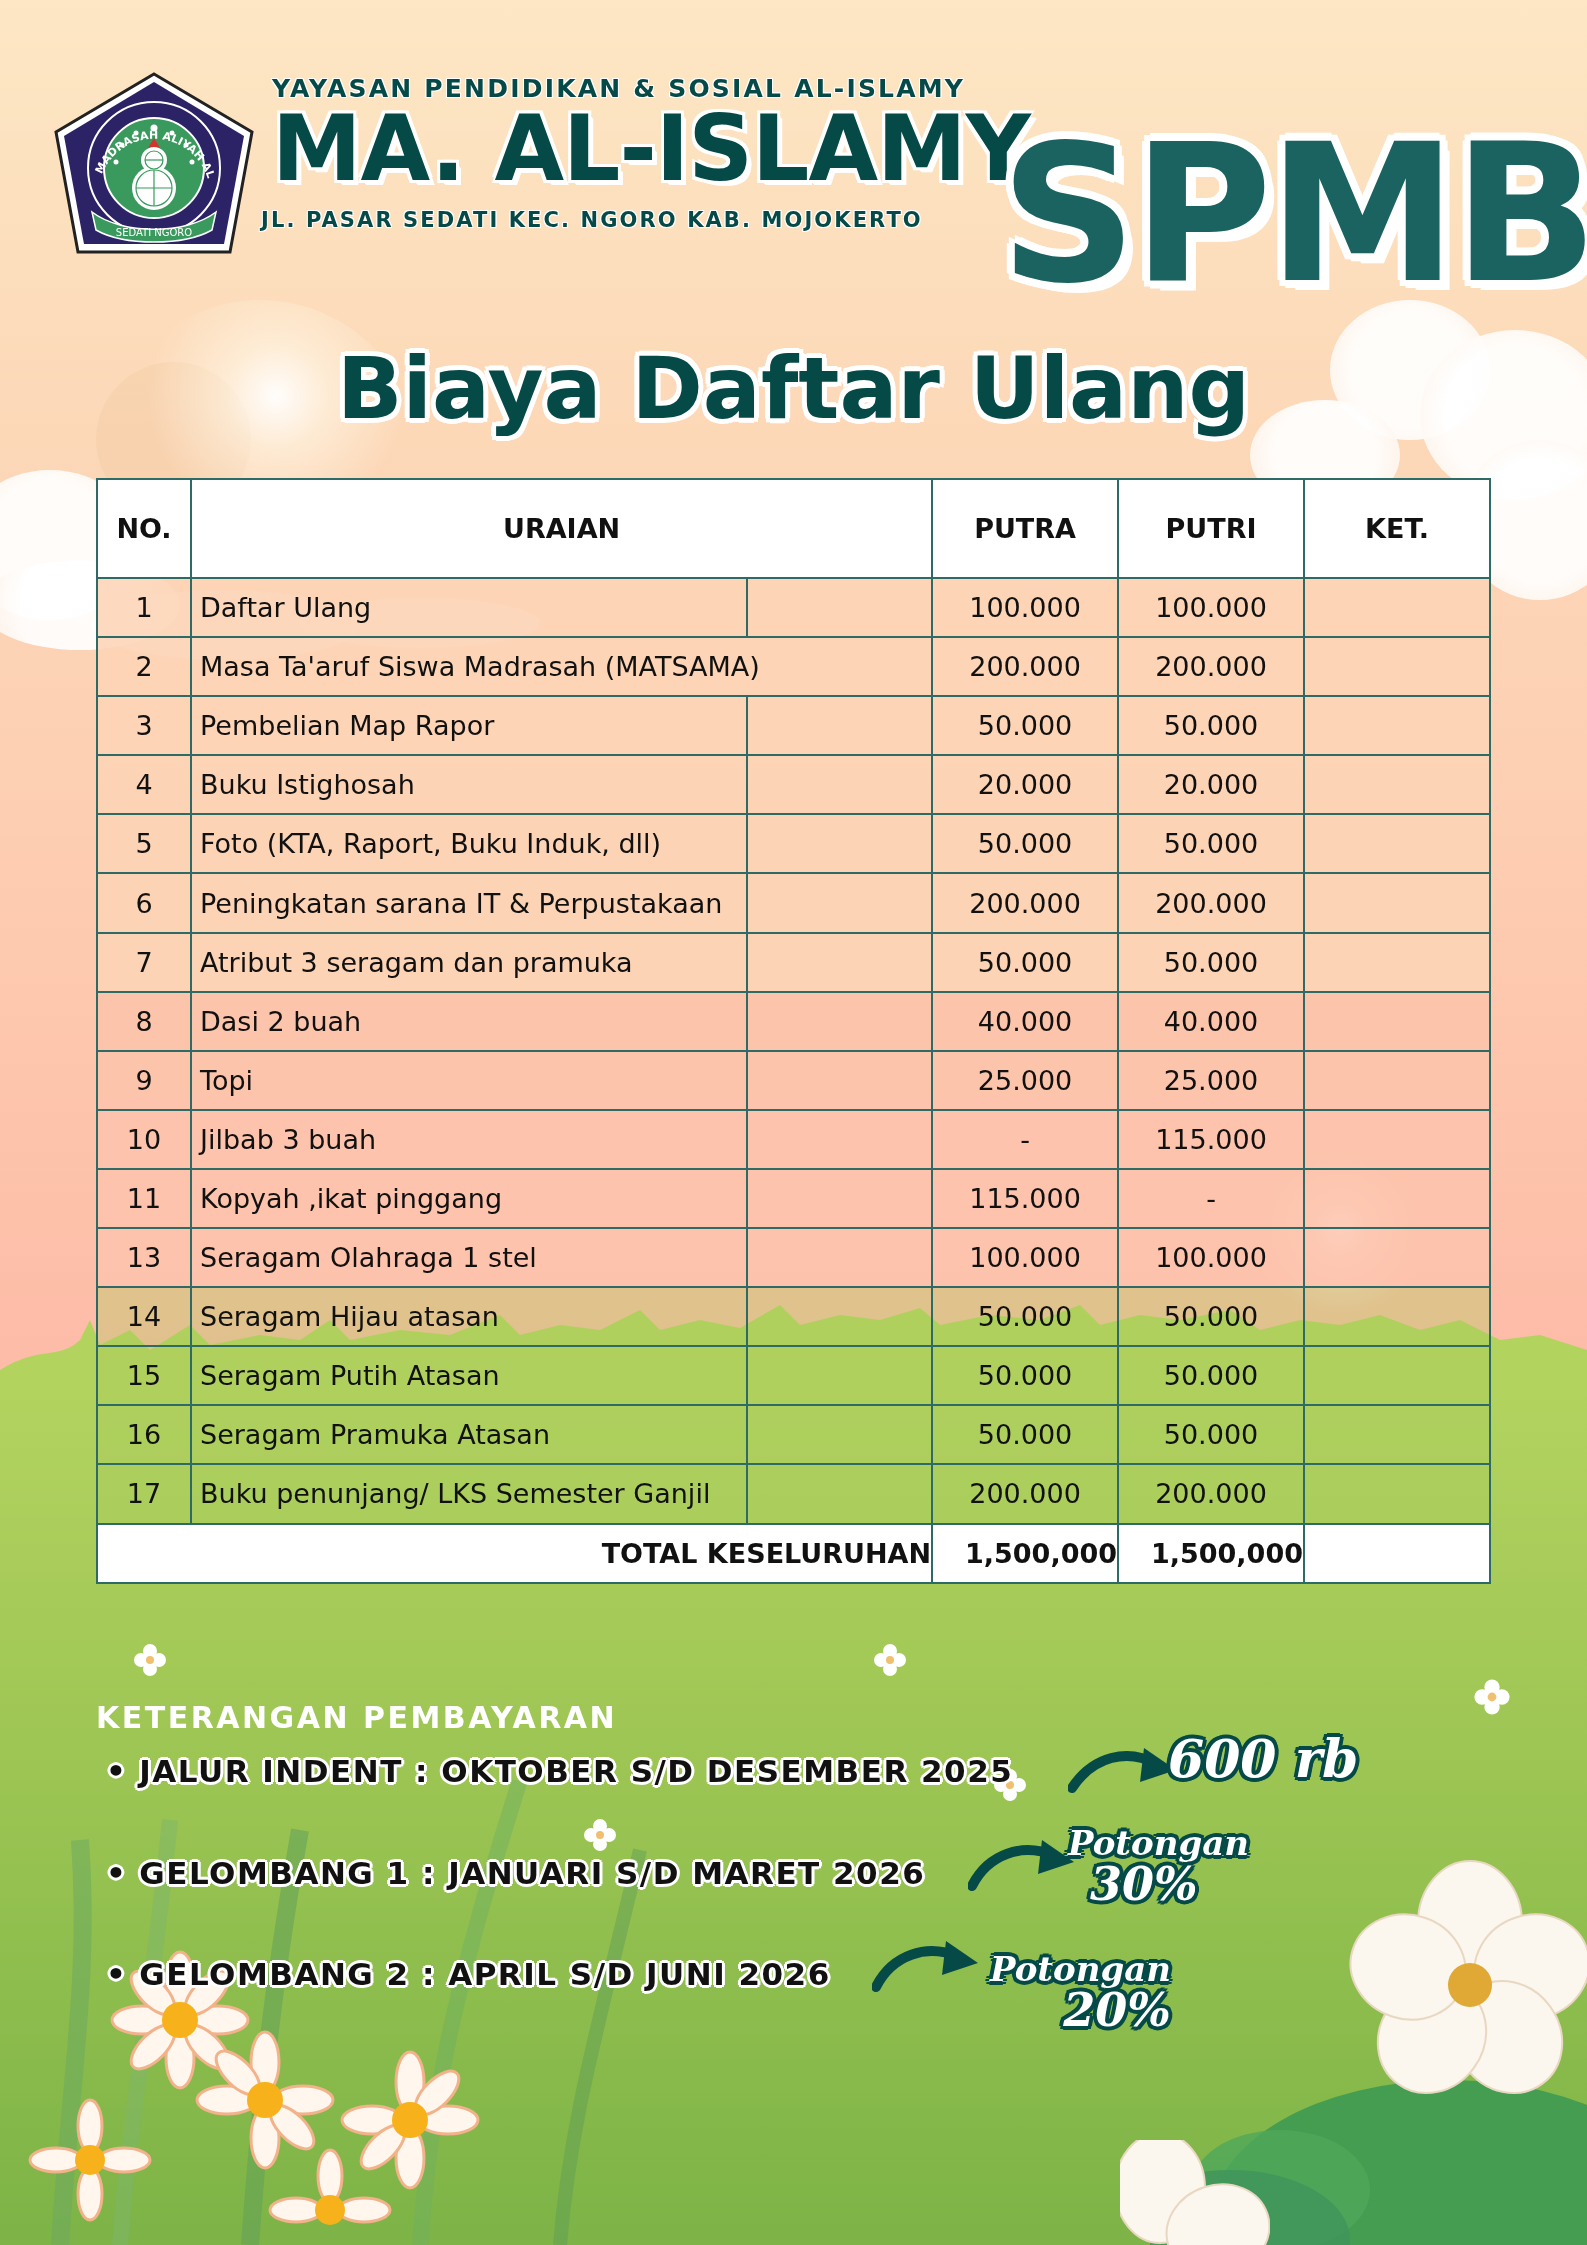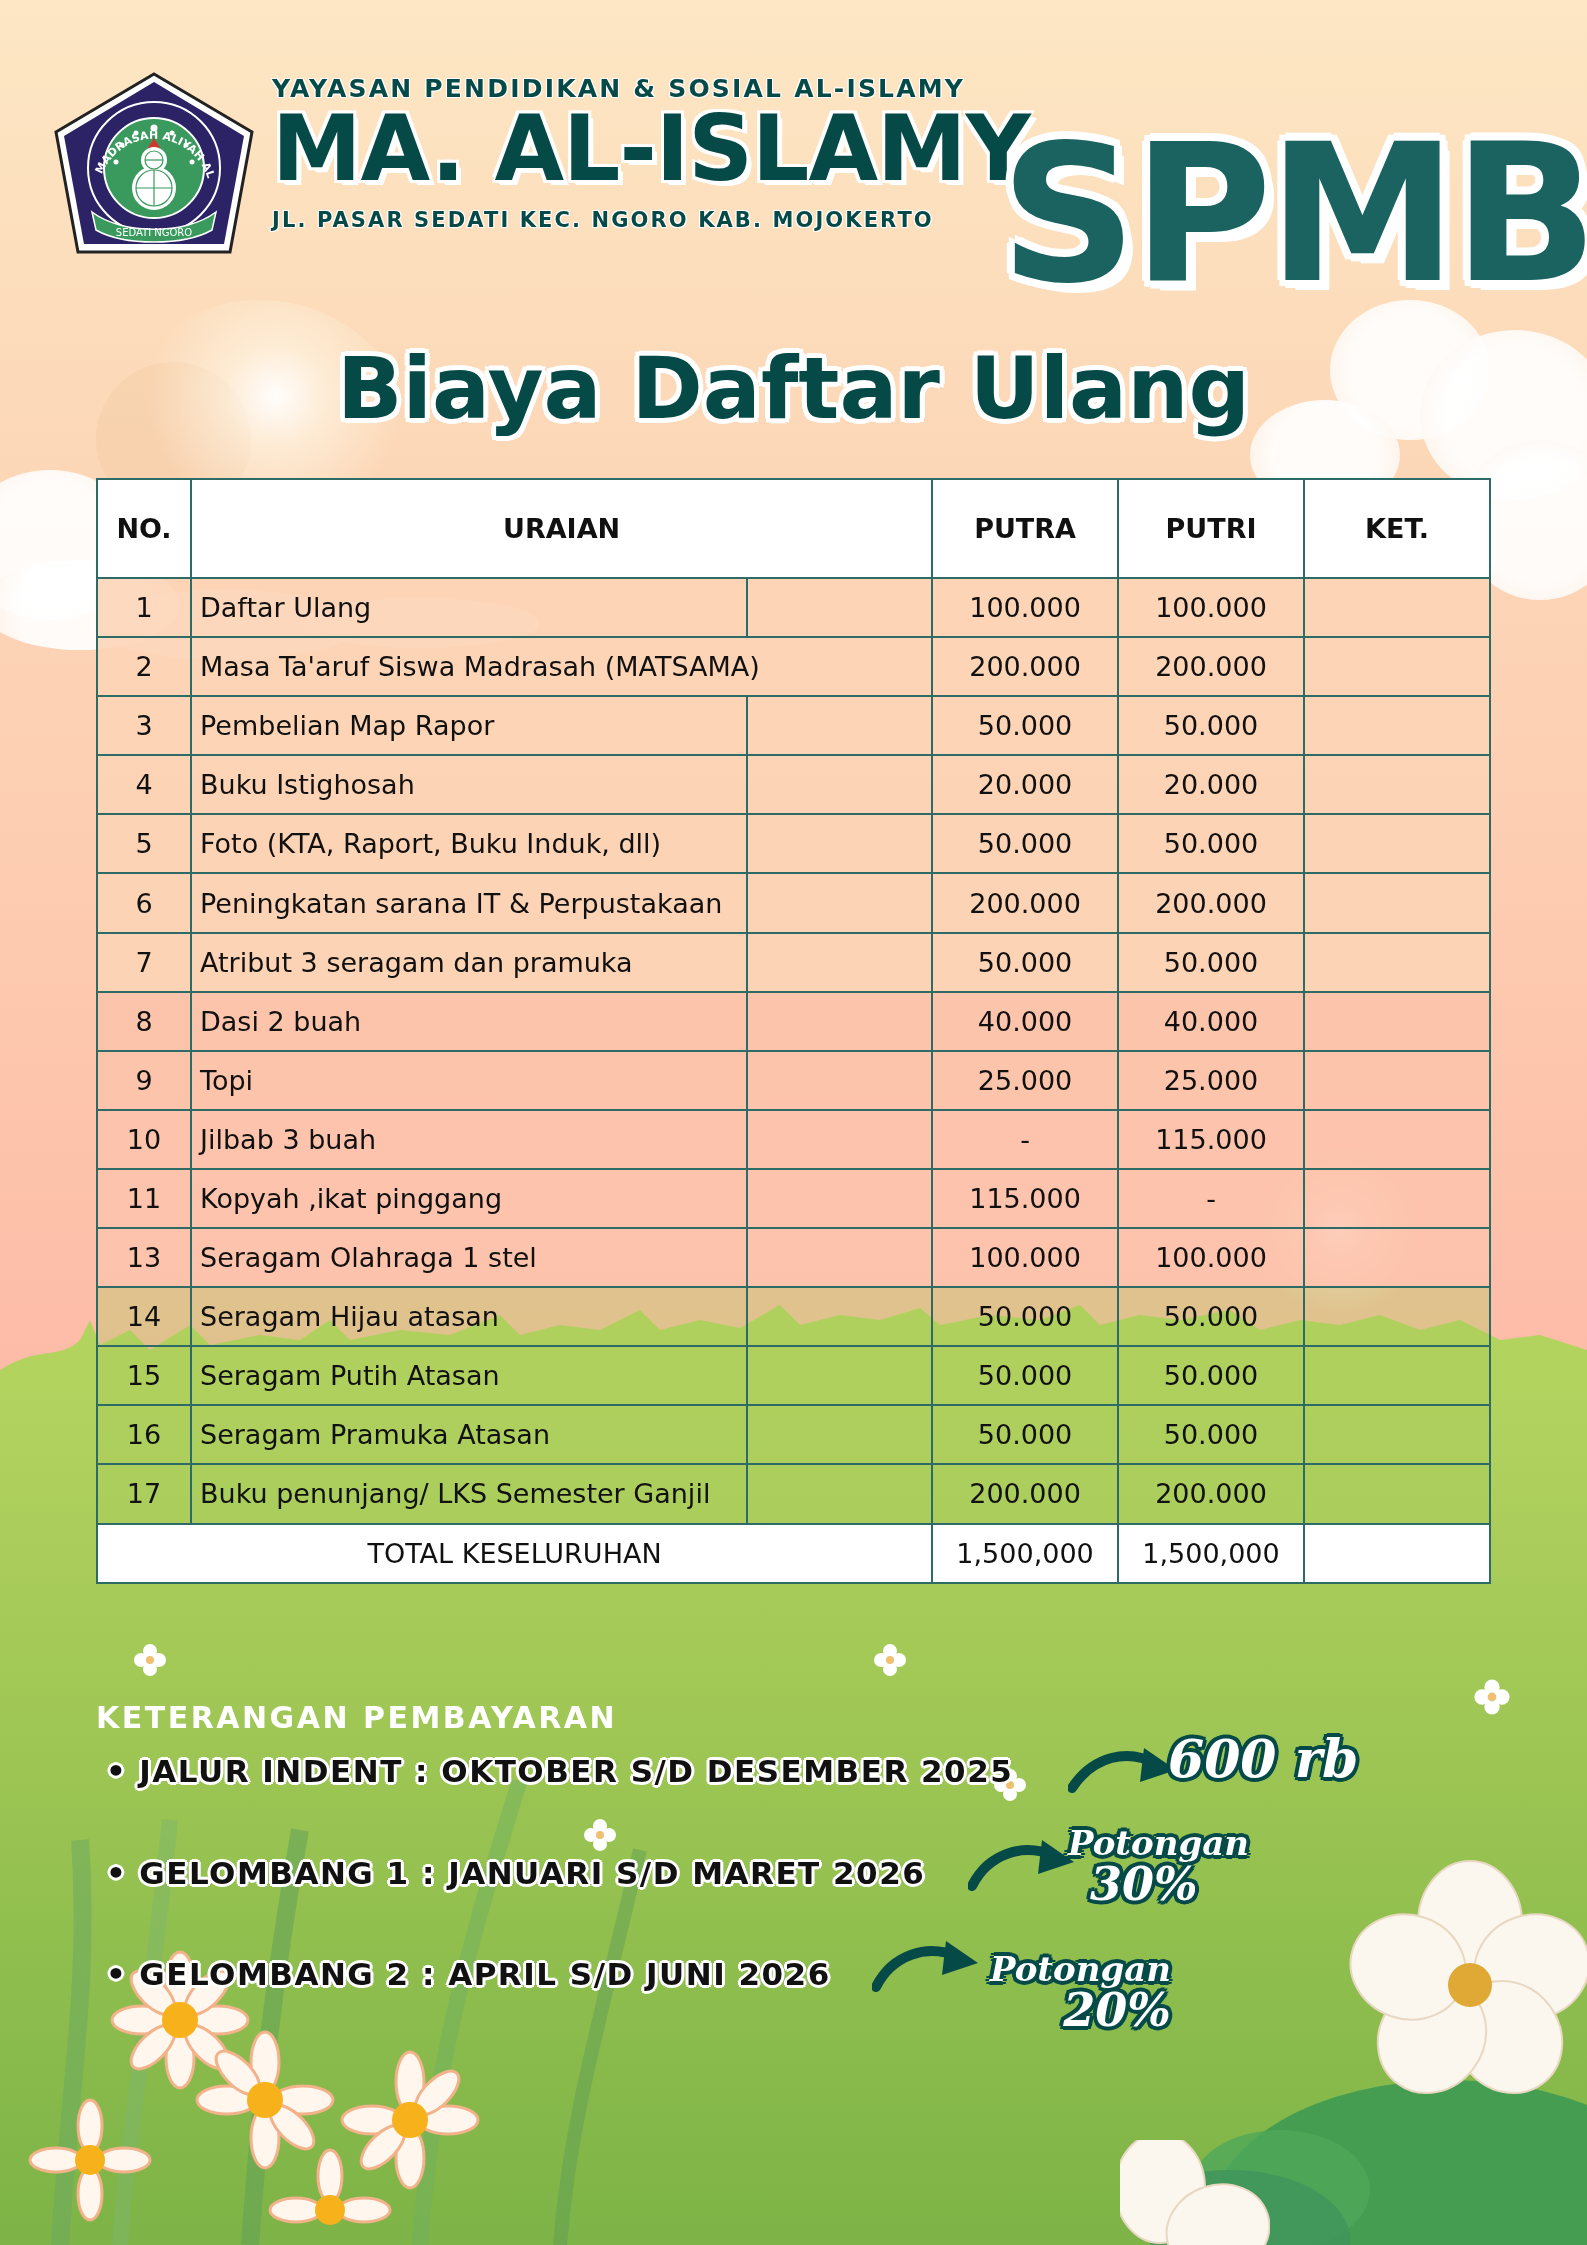--- a/index.html
+++ b/index.html
@@ -19,21 +19,21 @@
   .cloud { position:absolute; background:#fff; border-radius:50%; opacity:0.92; }
   .cloud.dots { background: radial-gradient(circle, #fff 55%, #fdf0e4 100%); }
 
   .logo { position:absolute; left:52px; top:70px; width:204px; height:190px; }
   .yayasan { position:absolute; left:272px; top:74px; font-family:"DejaVu Sans", sans-serif; font-weight:bold;
              font-size:25px; letter-spacing:2.2px; color:#064a48;
              text-shadow: 0 0 2px #fff, 1px 1px 0 #fff, -1px -1px 0 #fff, 1px -1px 0 #fff, -1px 1px 0 #fff; }
   .school { position:absolute; left:272px; top:104px; font-family:"DejaVu Sans", sans-serif; font-weight:bold;
             font-size:90px; letter-spacing:-1px; color:#064a48; line-height:1;
             text-shadow: 4px 4px 0 #fff, -3px -3px 0 #fff, 3px -3px 0 #fff, -3px 3px 0 #fff, 5px 5px 0 #fff; }
-  .address { position:absolute; left:272px; top:208px; font-family:"DejaVu Sans", sans-serif; font-weight:bold;
+  .address { position:absolute; left:261px; top:208px; font-family:"DejaVu Sans", sans-serif; font-weight:bold;
              font-size:21px; letter-spacing:2.1px; color:#064a48;
              text-shadow: 0 0 2px #fff, 1px 1px 0 #fff, -1px -1px 0 #fff, 1px -1px 0 #fff, -1px 1px 0 #fff; }
   .spmb { position:absolute; left:1000px; top:120px; font-family:"DejaVu Sans", sans-serif; font-weight:bold;
           font-size:190px; line-height:1; color:#1a6360; letter-spacing:-4px;
           text-shadow: 0 0 0 #fff, 8px 0 0 #fff, -8px 0 0 #fff, 0 8px 0 #fff, 0 -8px 0 #fff,
                        6px 6px 0 #fff, -6px -6px 0 #fff, 6px -6px 0 #fff, -6px 6px 0 #fff, 10px 10px 0 #fff; }
   .subtitle { position:absolute; left:0; width:1587px; top:345px; text-align:center;
               font-family:"DejaVu Sans", sans-serif; font-weight:bold; font-size:86px; color:#064a48; line-height:1;
               text-shadow: 5px 0 0 #fff, -5px 0 0 #fff, 0 5px 0 #fff, 0 -5px 0 #fff,
                            4px 4px 0 #fff, -4px -4px 0 #fff, 4px -4px 0 #fff, -4px 4px 0 #fff; }
@@ -44,21 +44,21 @@
   .fee-table thead th { background:#fff; height:99px; font-weight:bold; font-size:27px; text-align:center; }
   .fee-table tbody td { height:59.1px; }
   .fee-table tbody tr.r-peach td { background: rgba(253, 212, 182, 0.88); }
   .fee-table tbody tr.r-pink td { background: rgba(253, 195, 172, 0.82); }
   .fee-table tbody tr.r-green td { background: rgba(170, 204, 92, 0.35); }
   .fee-table td.no { width:90px; text-align:center; }
   .fee-table td.desc { width:499px; padding-left:8px; white-space:nowrap; }
   .fee-table td.blank { width:177px; }
   .fee-table td.amt { width:178px; text-align:center; }
   .fee-table td.ket { width:178px; }
-  .fee-table tr.total td { background:#fff; height:59px; font-weight:normal; text-align:center; }
+  .fee-table tr.total td { background:#fff; height:59px; font-weight:bold; text-align:right; }
 
   .notes-title { position:absolute; left:96px; top:1700px; font-family:"DejaVu Sans", sans-serif; font-weight:bold;
                  font-size:30px; letter-spacing:2.5px; color:#fff; }
   .note { position:absolute; left:106px; font-family:"DejaVu Sans", sans-serif; font-weight:bold; font-size:31px;
           letter-spacing:1.5px; color:#111;
           text-shadow: 3px 0 0 #fff, -3px 0 0 #fff, 0 3px 0 #fff, 0 -3px 0 #fff,
                        2px 2px 0 #fff, -2px -2px 0 #fff, 2px -2px 0 #fff, -2px 2px 0 #fff; }
   .note .bullet { color:#111; margin-right:12px; }
   .arrow { position:absolute; width:110px; height:60px; }
   .badge { position:absolute; font-family:"DejaVu Serif", serif; font-style:italic; font-weight:bold; color:#fff;

